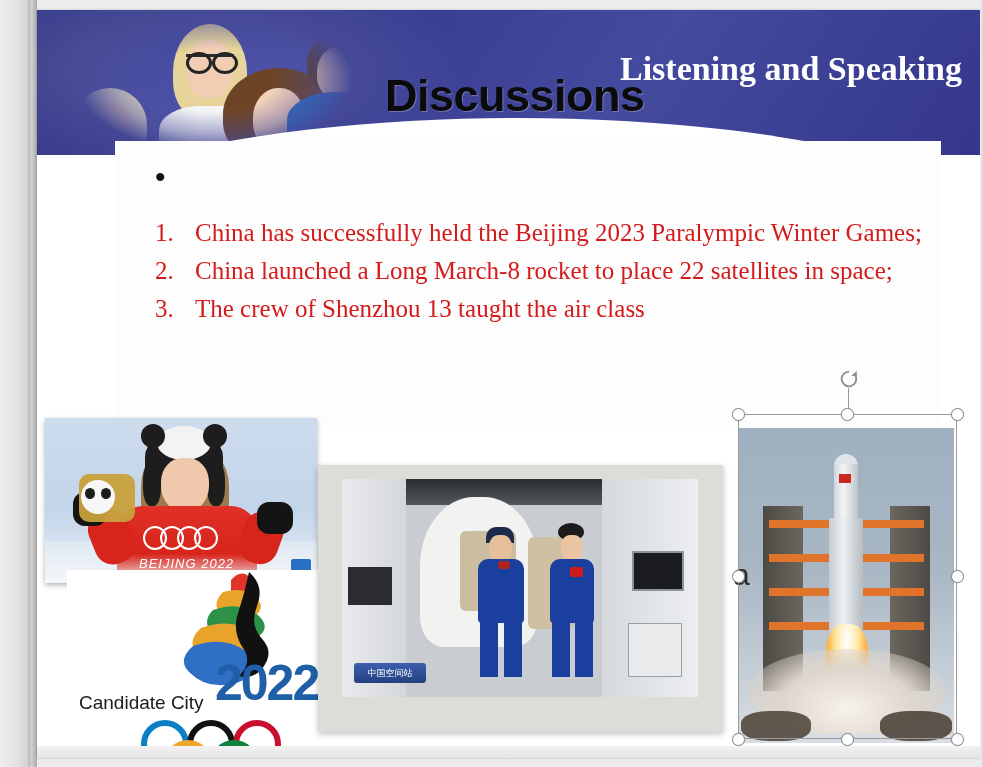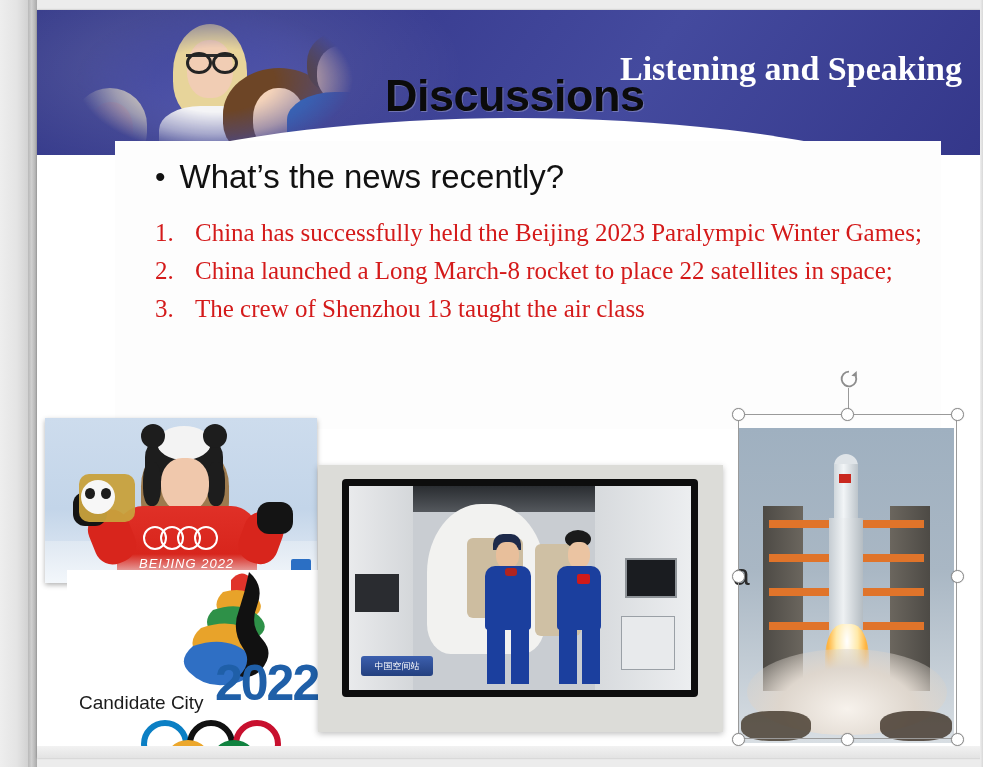--- a/index.html
+++ b/index.html
@@ -200,21 +200,20 @@
 
       <div class="title-discussions">Discussions</div>
 
       <div class="banner-curve"></div>
     </div>
 
     <div class="content-panel">
 
       <div class="bullet-line">
         <span class="bullet-dot">•</span>
-        <span class="bullet-text">What’s the news recently?</span>
       </div>
 
       <ul class="news-list">
         <li class="news-item">
           <span class="news-num">1.</span>
           <span class="news-txt">China has successfully held the Beijing 2023 Paralympic Winter Games;</span>
         </li>
         <li class="news-item">
           <span class="news-num">2.</span>
           <span class="news-txt">China launched a Long March-8  rocket to place 22 satellites in space;</span>
@@ -278,21 +277,21 @@
         <circle cx="28" cy="24" r="21" fill="none" stroke="#0b7fc4" stroke-width="6"></circle>
         <circle cx="74" cy="24" r="21" fill="none" stroke="#111111" stroke-width="6"></circle>
         <circle cx="120" cy="24" r="21" fill="none" stroke="#c8102e" stroke-width="6"></circle>
         <circle cx="51" cy="44" r="21" fill="none" stroke="#e9a породы" stroke-width="6"></circle>
         <circle cx="51" cy="44" r="21" fill="none" stroke="#eca72c" stroke-width="6"></circle>
         <circle cx="97" cy="44" r="21" fill="none" stroke="#10823f" stroke-width="6"></circle>
       </svg>
     </div>
 
     <div class="pic pic-tv">
-      <div style="position:absolute;left:24px;top:14px;width:356px;height:218px;background:#0d0d0d;border-radius:4px;padding:7px;box-sizing:border-box;">
+      <div style="position:absolute;left:24px;top:14px;width:356px;height:218px;background:#0d0d0d;border-radius:4px;box-sizing:border-box;">
         <div style="position:relative;width:100%;height:100%;background:#c9cdd2;overflow:hidden;">
 
           <div style="position:absolute;left:0;top:0;width:100%;height:26px;background:linear-gradient(180deg,#2a2d31,#54585d);"></div>
           <div style="position:absolute;left:0;top:0;width:64px;height:100%;background:linear-gradient(90deg,#e9eaec,#d4d7da);"></div>
           <div style="position:absolute;right:0;top:0;width:96px;height:100%;background:linear-gradient(270deg,#eceef0,#d7dadd);"></div>
 
           <div style="position:absolute;left:78px;top:18px;width:118px;height:150px;background:#f2f2f0;border-radius:46% 46% 20% 20%;"></div>
 
           <div style="position:absolute;left:118px;top:52px;width:56px;height:80px;background:#cdbda0;border-radius:6px;"></div>
           <div style="position:absolute;left:186px;top:58px;width:46px;height:92px;background:#cfc0a4;border-radius:6px;"></div>

